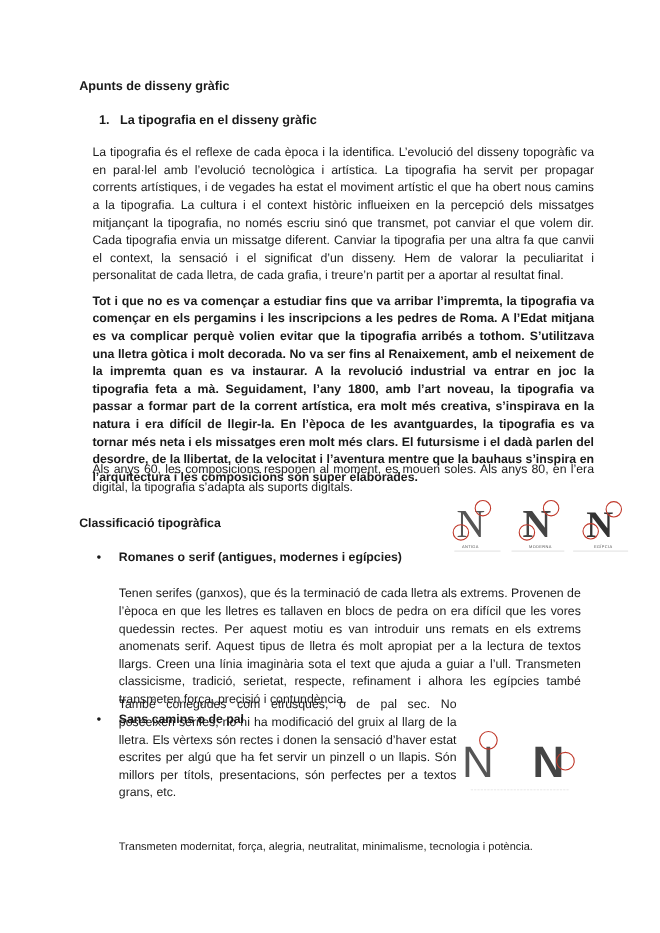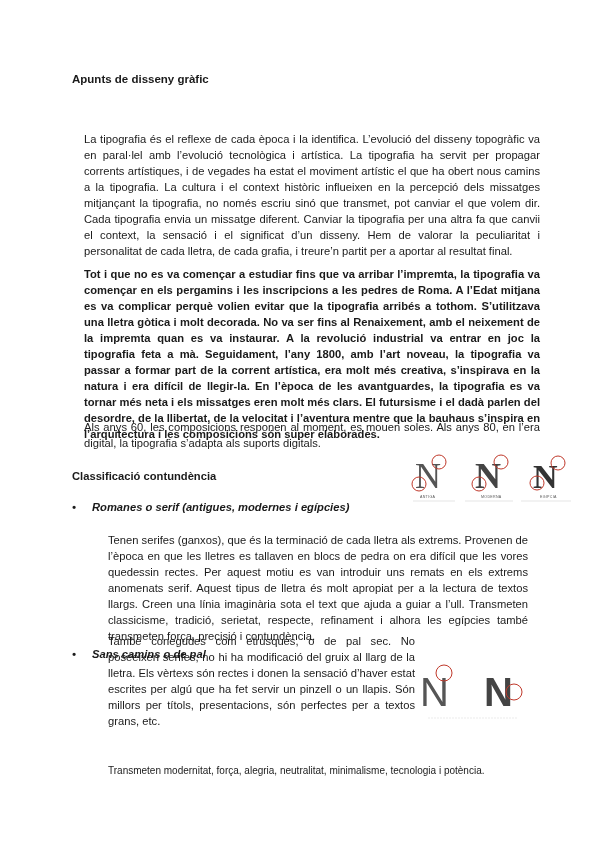--- a/index.html
+++ b/index.html
@@ -7,45 +7,48 @@
            font-family: "Liberation Sans", sans-serif; color: #1a1a1a; }
     .page { position: absolute; left: 0; top: 0; width: 600px; height: 848px; }
     .title { position: absolute; left: 72px; top: 73px; font-size: 11.5px; font-weight: bold; }
     .h1 { position: absolute; left: 90px; top: 104px; font-size: 11.5px; font-weight: bold; }
     .h1 .num { display: inline-block; width: 19px; }
     .para { position: absolute; left: 72px; width: 456px; font-size: 11.2px; line-height: 16px; text-align: justify; margin-left: 12px; }
     .p1 { top: 131px; }
     .p2 { top: 266px; font-weight: bold; }
     .p3 { top: 419px; }
     .h2 { position: absolute; left: 72px; top: 470px; font-size: 11.2px; font-weight: bold; }
-    .bullet { position: absolute; left: 72px; font-size: 11.2px; font-weight: bold; font-style: italic; }
+    .bullet { position: absolute; left: 88px; font-size: 11.2px; font-weight: bold; }
     .bullet .dot { display: inline-block; width: 20px; }
     .b1 { top: 501px; }
     .b2 { top: 648px; }
     .indent-para { position: absolute; left: 108px; font-size: 11.2px; line-height: 16px; text-align: justify; }
     .ip1 { top: 532px; width: 420px; }
     .ip2 { top: 633px; width: 307px; }
     .ip2-last { position: absolute; left: 108px; top: 753px; font-size: 10px; white-space: nowrap; margin-top: 12px; }
     .fig { position: absolute; }
     .fig1 { left: 405px; top: 452px; width: 170px; height: 60px; }
     .fig2 { left: 418px; top: 664px; width: 130px; height: 60px; }
     .cap { font-size: 3.6px; fill: #555; font-family: "Liberation Sans", sans-serif; letter-spacing: 0.3px; }
   </style>
 </head>
 <body>
 
 <div class="page">
   <div class="title">Apunts de disseny gràfic</div>
 
+  <div class="h1">
+    <span class="num">1.</span><span>La tipografia en el disseny gràfic</span>
+  </div>
 
   <div class="para p1">La tipografia és el reflexe de cada època i la identifica. L’evolució del disseny topogràfic va en paral·lel amb l’evolució tecnològica i artística. La tipografia ha servit per propagar corrents artístiques, i de vegades ha estat el moviment artístic el que ha obert nous camins a la tipografia. La cultura i el context històric influeixen en la percepció dels missatges mitjançant la tipografia, no només escriu sinó que transmet, pot canviar el que volem dir. Cada tipografia envia un missatge diferent. Canviar la tipografia per una altra fa que canvii el context, la sensació i el significat d’un disseny. Hem de valorar la peculiaritat i personalitat de cada lletra, de cada grafia, i treure’n partit per a aportar al resultat final.</div>
   <div class="para p2">Tot i que no es va començar a estudiar fins que va arribar l’impremta, la tipografia va començar en els pergamins i les inscripcions a les pedres de Roma. A l’Edat mitjana es va complicar perquè volien evitar que la tipografia arribés a tothom. S’utilitzava una lletra gòtica i molt decorada. No va ser fins al Renaixement, amb el neixement de la impremta quan es va instaurar. A la revolució industrial va entrar en joc la tipografia feta a mà. Seguidament, l’any 1800, amb l’art noveau, la tipografia va passar a formar part de la corrent artística, era molt més creativa, s’inspirava en la natura i era difícil de llegir-la. En l’època de les avantguardes, la tipografia es va tornar més neta i els missatges eren molt més clars. El futursisme i el dadà parlen del desordre, de la llibertat, de la velocitat i l’aventura mentre que la bauhaus s’inspira en l’arquitectura i les composicions són super elaborades.</div>
   <div class="para p3">Als anys 60, les composicions responen al moment, es mouen soles. Als anys 80, en l’era digital, la tipografia s’adapta als suports digitals.</div>
 
-  <div class="h2">Classificació contundència</div>
+  <div class="h2">Classificació tipogràfica</div>
 
   <svg class="fig fig1" viewBox="0 0 170 60">
     <g>
       <text x="10" y="36" font-family="Liberation Serif, serif" font-size="36" fill="#555">N</text>
       <circle cx="34" cy="10" r="7" fill="none" stroke="#c0392b" stroke-width="1"></circle>
       <circle cx="14" cy="32" r="7" fill="none" stroke="#c0392b" stroke-width="1"></circle>
       <text class="cap" x="15" y="46">ANTIGA</text>
       <line x1="8" y1="49" x2="50" y2="49" stroke="#bbb" stroke-width="0.4"></line>
     </g>
     <g>

